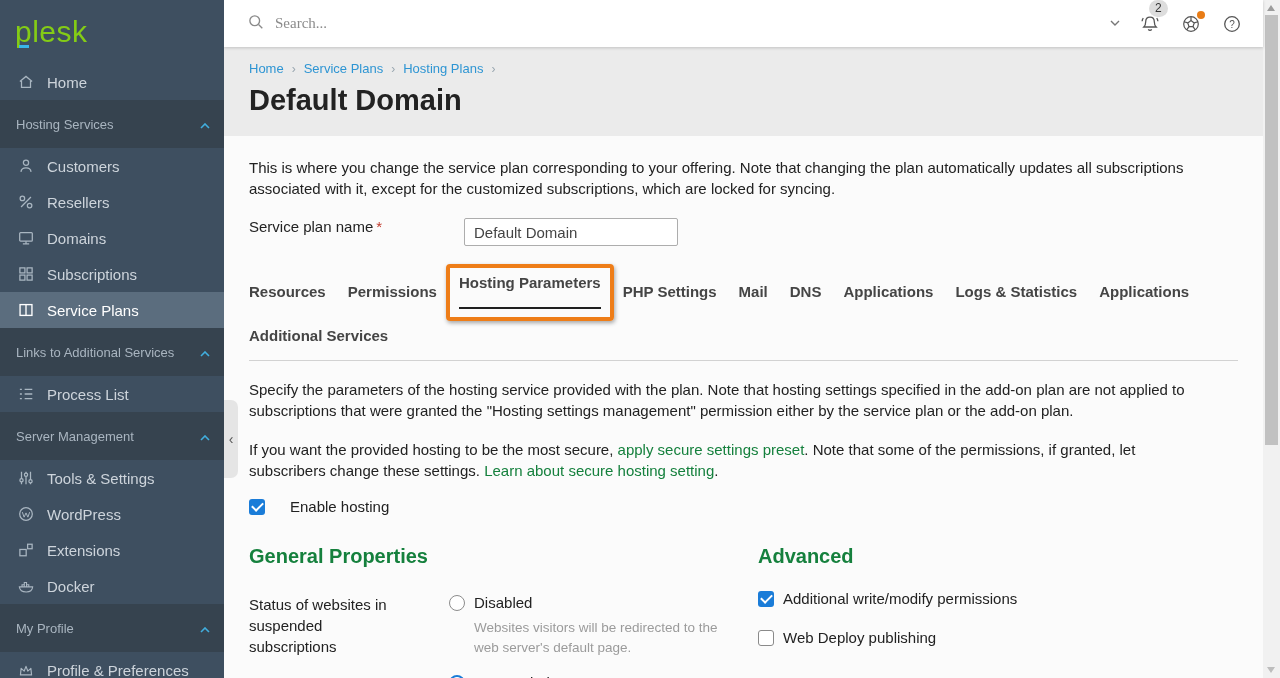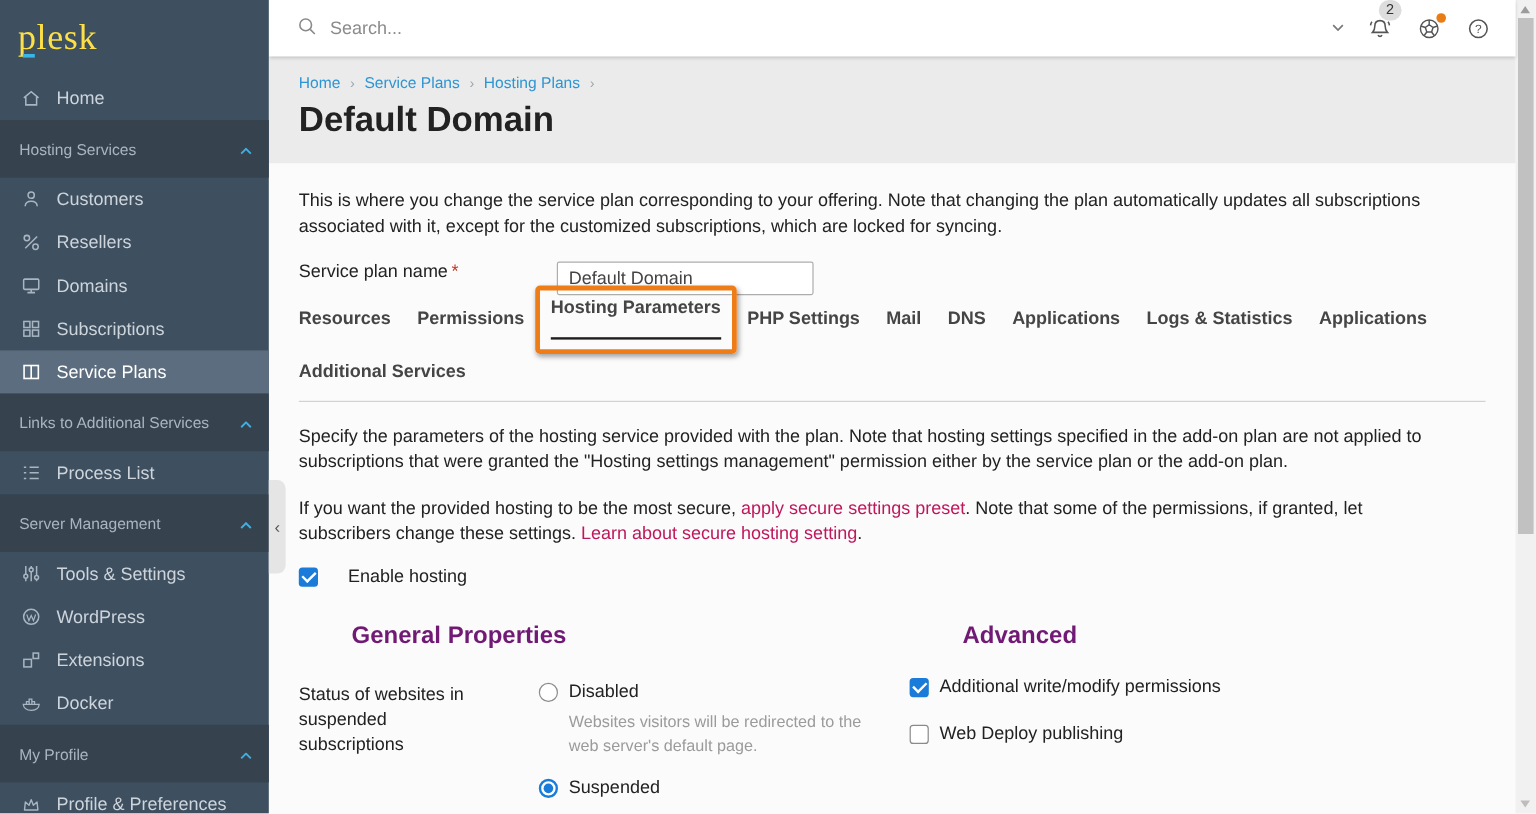--- a/index.html
+++ b/index.html
@@ -2,73 +2,73 @@
 <html><head>
 <meta charset="utf-8">
 <style>
   * { box-sizing: border-box; margin: 0; padding: 0; }
   html,body { width:1280px; height:678px; overflow:hidden; }
   body { font-family:"Liberation Sans", sans-serif; font-size:15px; color:#222; background:#fbfbfb; display:flex; }
 
   
   .sidebar { width:224px; min-width:224px; height:678px; background:#3e4f60; color:#cdd4db; position:relative; z-index:10; }
   .logo { height:64px; display:flex; align-items:center; padding-left:15px; position:relative; }
-  .logo-text { color:#fde047; font-size:30px; font-weight:400; letter-spacing:.5px; line-height:1;font-family:Liberation Serif, serif; }
+  .logo-text { color:#84cc16; font-size:30px; font-weight:400; letter-spacing:.5px; line-height:1; }
   .logo-underscore { position:absolute; left:19px; top:45px; width:10px; height:3px; background:#38b6e9; }
   .s-item { height:36px; display:flex; align-items:center; padding:0 14px 0 16px; cursor:pointer; }
   .s-item .s-icon { width:20px; height:20px; margin-right:11px; display:flex; align-items:center; justify-content:center; color:#a9b6c1; flex:none; }
   .s-item.active { background:#5b6d7e; color:#fff; }
   .s-item.active .s-icon { color:#fff; }
   .s-section { height:48px; background:#36434f; color:#a9b5c0; font-size:13px; display:flex; align-items:center; padding:0 14px 0 16px; cursor:pointer; }
   .s-section .grow { flex:1; }
   .collapse-tab { position:absolute; right:-14px; top:400px; width:14px; height:78px; background:#e5e5e5; border-radius:0 7px 7px 0; display:flex; align-items:center; justify-content:center; color:#555; font-size:14px; cursor:pointer; z-index:11; }
 
   
   .main { flex:1; min-width:0; display:flex; flex-direction:column; background:#fbfbfb; }
   .topbar { height:47px; min-height:47px; background:#fff; display:flex; align-items:center; padding:0 20px 0 23px; box-shadow:0 1px 3px rgba(0,0,0,.18); position:relative; z-index:3; }
   .searchbox { display:flex; align-items:center; gap:10px; flex:1; }
-  .searchbox input { border:none; outline:none; background:transparent; font-size:15px; color:#555; width:420px; font-family:Liberation Sans, sans-serif; }
+  .searchbox input { border:none; outline:none; background:transparent; font-size:15px; color:#555; width:420px; font-family:Liberation Serif, serif; }
   .searchbox input::placeholder { color:#8b8b8b; }
   .top-icons { display:flex; align-items:center; gap:19px; color:#555; }
   .icon-wrap { position:relative; display:flex; align-items:center; cursor:pointer; }
   .badge { position:absolute; top:-13px; left:10px; background:#ddd; border-radius:9px; padding:0 6px; font-size:12px; line-height:17px; color:#333; }
   .orange-dot { position:absolute; top:-2px; right:-3px; width:8px; height:8px; border-radius:50%; background:#e87c16; }
 
   .page-header { background:#ebebeb; padding:14px 25px 19px; }
   .breadcrumb { font-size:13px; display:flex; align-items:center; gap:8px; }
   .crumb { color:#2e95d3; text-decoration:none; cursor:pointer; }
   .sep { color:#9aa7b0; font-size:12px; }
   .page-title { font-size:29px; font-weight:700; color:#222; margin-top:8px; }
 
   .content { flex:1; padding:21px 25px 0; overflow:hidden; }
   .para { font-size:15px; line-height:21px; color:#222; max-width:955px; }
   .form-row { display:flex; align-items:flex-start; margin-top:19px; }
   .form-label { width:215px; color:#222; }
   .req { color:#c0392b; margin-left:3px; }
   .text-input { width:214px; height:28px; padding:3px 9px; border:1px solid #adadad; border-radius:2px; font-size:15px; color:#444; background:#fff; font-family:"Liberation Sans",sans-serif; }
 
-  .tabs { display:flex; flex-wrap:wrap; align-items:center; column-gap:22px; row-gap:14px; max-width:980px; font-weight:700; color:#454545; }
+  .tabs { margin-top:26px; display:flex; flex-wrap:wrap; align-items:center; column-gap:22px; row-gap:14px; max-width:980px; font-weight:700; color:#454545; }
   .tab { padding:2px 0; position:relative; cursor:pointer; white-space:nowrap; }
   .tab.active::before { content:""; position:absolute; top:-8px; bottom:-10px; left:-13px; right:-13px; border:4px solid #ee7d18; border-radius:4px; box-shadow:1px 2px 4px rgba(0,0,0,.35); pointer-events:none; }
   .tab.active .tab-label { display:inline-block; border-bottom:2px solid #1f1f1f; padding-bottom:16px; }
   .tabs-divider { border:none; border-top:1px solid #d2d2d2; margin-top:14px; }
 
   .mt18 { margin-top:18px; }
-  .link { color:#be185d; text-decoration:none; cursor:pointer; }
+  .link { color:#15803d; text-decoration:none; cursor:pointer; }
 
   .enable-row { margin-top:17px; display:flex; align-items:center; gap:25px; }
   .checkbox { width:16px; height:16px; border-radius:3px; flex:none; display:flex; align-items:center; justify-content:center; cursor:pointer; }
   .checkbox.checked { background:#1a7cd8; }
   .checkbox.checked::after { content:""; width:9px; height:5px; border-left:2px solid #fff; border-bottom:2px solid #fff; transform:rotate(-45deg); margin-top:-2px; }
   .checkbox.unchecked { background:#fff; border:1px solid #8a8a8a; }
 
   .columns { display:flex; margin-top:30px; }
   .col-left { width:509px; flex:none; }
   .col-right { flex:1; }
-  .section-heading { font-size:20px; font-weight:700; color:#701a75;margin-left:44px; }
+  .section-heading { font-size:20px; font-weight:700; color:#15803d; }
   .left-grid { display:flex; margin-top:26px; }
   .status-label { width:215px; padding-right:35px; line-height:21px; color:#222; }
   .radio-option { margin-bottom:16px; }
   .radio-row { display:flex; align-items:center; gap:9px; }
   .radio { width:16px; height:16px; border-radius:50%; flex:none; cursor:pointer; }
   .radio.unselected { border:1px solid #8c8c8c; background:#fff; }
   .radio.selected { border:2px solid #1a7cd8; background:#fff; display:flex; align-items:center; justify-content:center; }
   .radio.selected::after { content:""; width:8px; height:8px; border-radius:50%; background:#1a7cd8; }
   .radio-desc { margin:7px 12px 0 25px; font-size:13.5px; line-height:20px; color:#9b9b9b; max-width:300px; }
   .adv-checkboxes { margin-top:22px; display:flex; flex-direction:column; gap:22px; }

